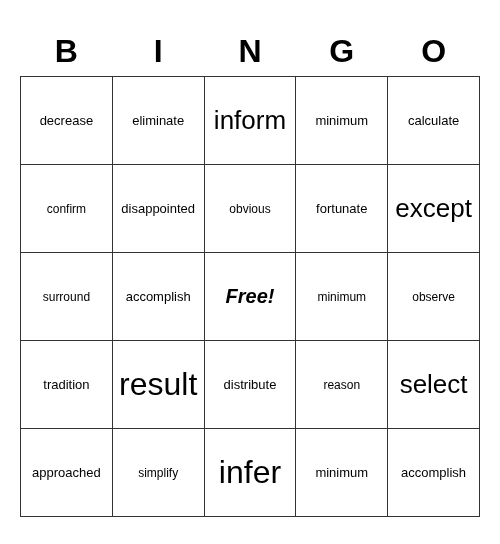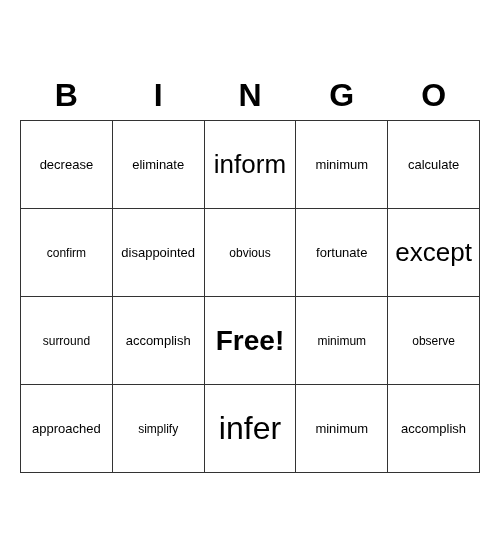--- a/index.html
+++ b/index.html
@@ -52,22 +52,23 @@
 
     .cell-large {
       font-size: 26px;
     }
 
     .cell-xlarge {
       font-size: 32px;
     }
 
     .free-cell {
-      font-size: 28px;
+      font-size: 20px;
       font-weight: bold;
+      font-style: italic;
     }
   </style>
 </head>
 <body>
 
 <table class="bingo-card">
   <thead>
     <tr id="header-row">
         <th>B</th>
         <th>I</th>
@@ -92,20 +93,27 @@
         <td class="cell-large">except</td>
       </tr>
       <tr>
         <td class="cell-medium">surround</td>
         <td class="cell-small">accomplish</td>
         <td class="free-cell">Free!</td>
         <td class="cell-medium">minimum</td>
         <td class="cell-medium">observe</td>
       </tr>
       <tr>
+        <td class="cell-small">tradition</td>
+        <td class="cell-xlarge">result</td>
+        <td class="cell-small">distribute</td>
+        <td class="cell-medium">reason</td>
+        <td class="cell-large">select</td>
+      </tr>
+      <tr>
         <td class="cell-small">approached</td>
         <td class="cell-medium">simplify</td>
         <td class="cell-xlarge">infer</td>
         <td class="cell-small">minimum</td>
         <td class="cell-small">accomplish</td>
       </tr>
     </tbody>
 </table>
 
 </body></html>

